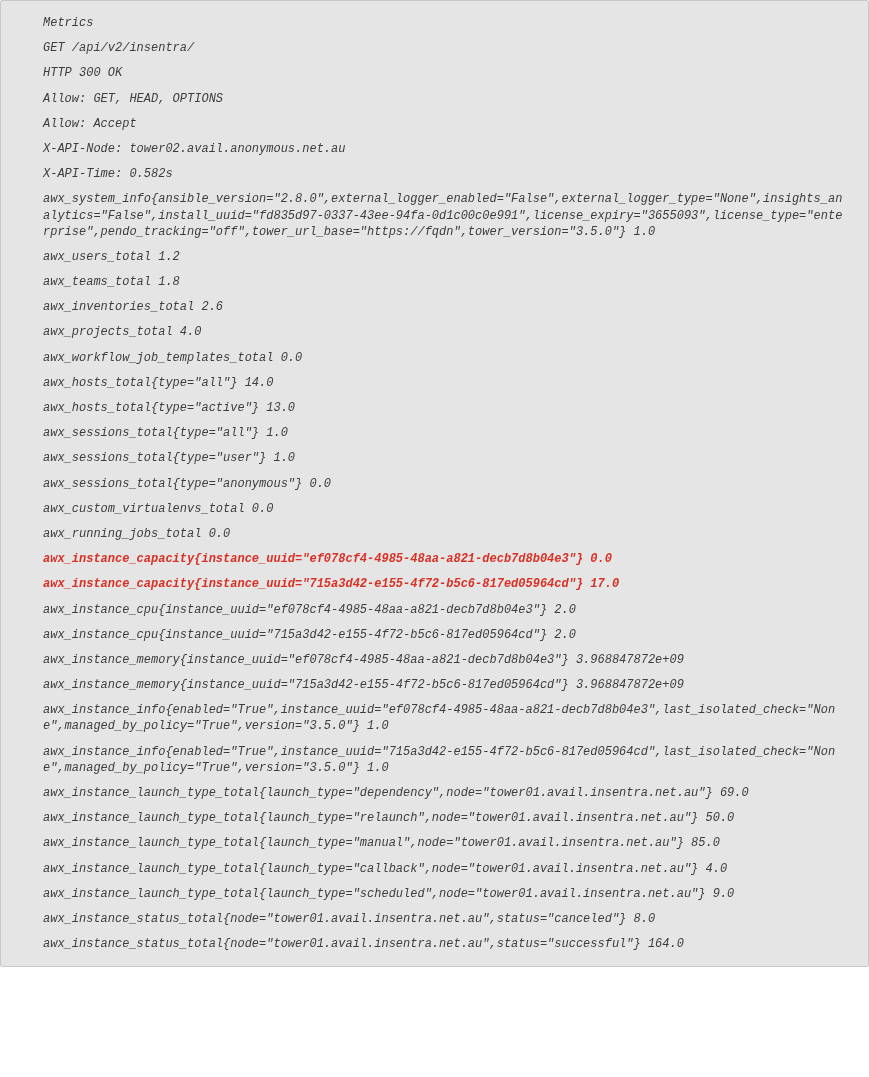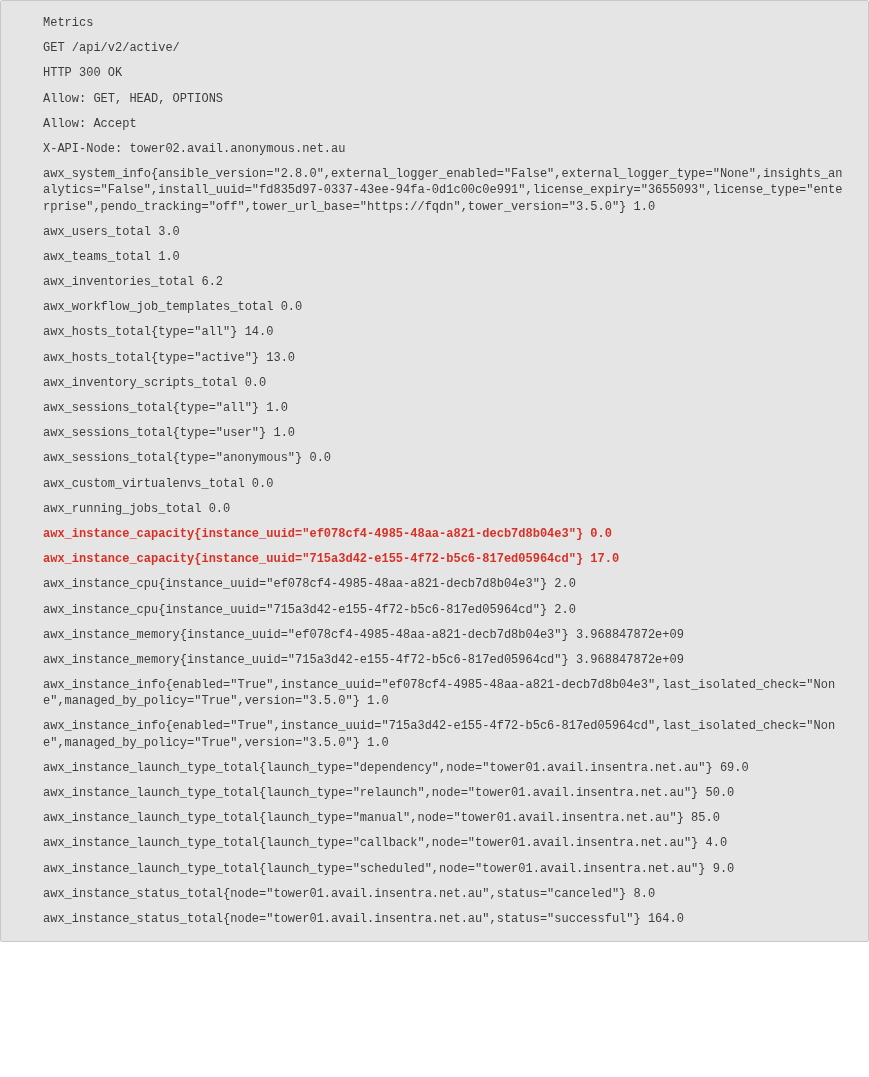--- a/index.html
+++ b/index.html
@@ -16,47 +16,49 @@
     padding: 14px 20px 14px 42px;
     font-family: "Courier New", Courier, monospace;
     font-size: 12px;
     line-height: 1.35;
     color: #3d3d3d;
   }
   .line {
     margin: 0 0 9px 0;
     word-break: break-all;
     white-space: normal;
+    font-style: italic;
   }
   .line:last-child {
     margin-bottom: 0;
   }
   .highlight {
     color: #d93025;
     font-weight: bold;
   }
 </style>
 </head>
 <body>
 
 <div class="panel" id="panel">
     <p class="line">Metrics</p>
-    <p class="line">GET /api/v2/active/</p>
+    <p class="line">GET /api/v2/insentra/</p>
     <p class="line">HTTP 300 OK</p>
     <p class="line">Allow: GET, HEAD, OPTIONS</p>
     <p class="line">Allow: Accept</p>
     <p class="line">X-API-Node: tower02.avail.anonymous.net.au</p>
+    <p class="line">X-API-Time: 0.582s</p>
     <p class="line">awx_system_info{ansible_version="2.8.0",external_logger_enabled="False",external_logger_type="None",insights_analytics="False",install_uuid="fd835d97-0337-43ee-94fa-0d1c00c0e991",license_expiry="3655093",license_type="enterprise",pendo_tracking="off",tower_url_base="https://fqdn",tower_version="3.5.0"} 1.0</p>
-    <p class="line">awx_users_total 3.0</p>
-    <p class="line">awx_teams_total 1.0</p>
-    <p class="line">awx_inventories_total 6.2</p>
+    <p class="line">awx_users_total 1.2</p>
+    <p class="line">awx_teams_total 1.8</p>
+    <p class="line">awx_inventories_total 2.6</p>
+    <p class="line">awx_projects_total 4.0</p>
     <p class="line">awx_workflow_job_templates_total 0.0</p>
     <p class="line">awx_hosts_total{type="all"} 14.0</p>
     <p class="line">awx_hosts_total{type="active"} 13.0</p>
-    <p class="line">awx_inventory_scripts_total 0.0</p>
     <p class="line">awx_sessions_total{type="all"} 1.0</p>
     <p class="line">awx_sessions_total{type="user"} 1.0</p>
     <p class="line">awx_sessions_total{type="anonymous"} 0.0</p>
     <p class="line">awx_custom_virtualenvs_total 0.0</p>
     <p class="line">awx_running_jobs_total 0.0</p>
     <p class="line highlight">awx_instance_capacity{instance_uuid="ef078cf4-4985-48aa-a821-decb7d8b04e3"} 0.0</p>
     <p class="line highlight">awx_instance_capacity{instance_uuid="715a3d42-e155-4f72-b5c6-817ed05964cd"} 17.0</p>
     <p class="line">awx_instance_cpu{instance_uuid="ef078cf4-4985-48aa-a821-decb7d8b04e3"} 2.0</p>
     <p class="line">awx_instance_cpu{instance_uuid="715a3d42-e155-4f72-b5c6-817ed05964cd"} 2.0</p>
     <p class="line">awx_instance_memory{instance_uuid="ef078cf4-4985-48aa-a821-decb7d8b04e3"} 3.968847872e+09</p>

